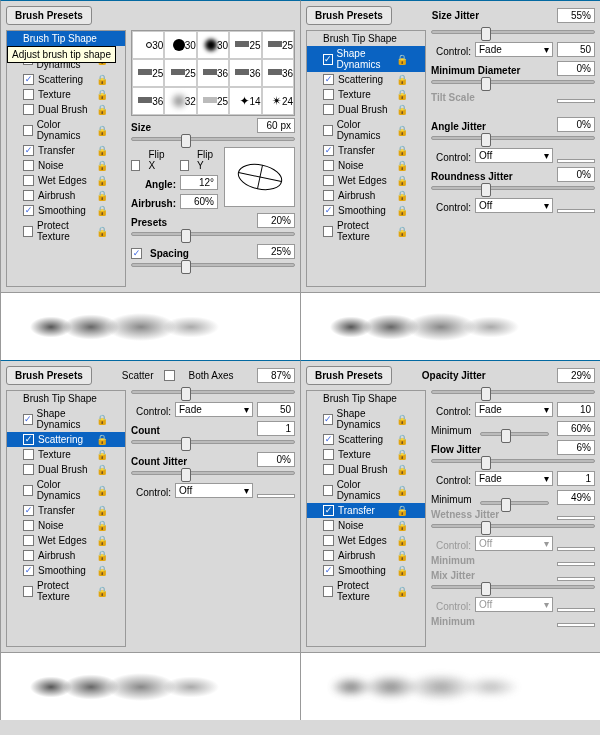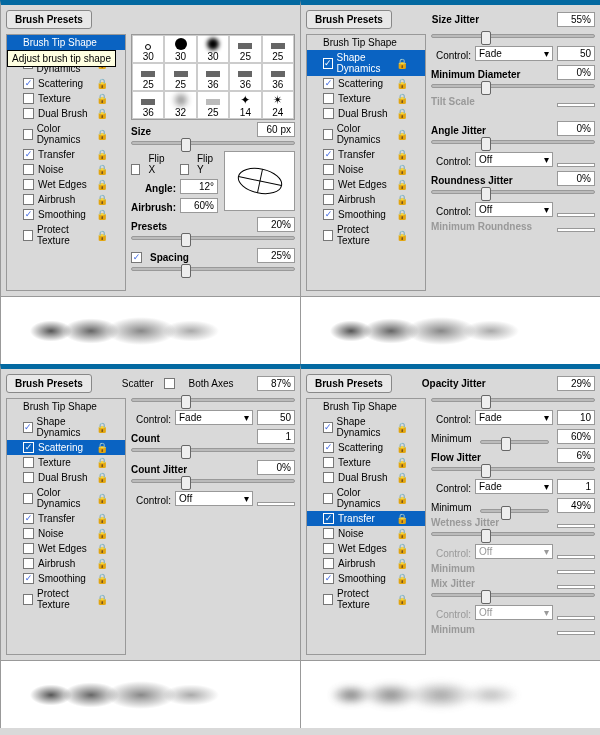--- a/index.html
+++ b/index.html
@@ -1,38 +1,38 @@
 <!DOCTYPE html>
 <html><head>
 <meta charset="utf-8">
 <style>
   * { box-sizing: border-box; margin: 0; padding: 0; font-family: Tahoma, Arial, sans-serif; font-size: 10px; }
   body { background: #d9d9d9; width: 600px; }
   .grid { display: grid; grid-template-columns: 300px 300px; }
-  .panel { background: #d9d9d9; border-left:1px solid #999; border-top:5px solid #0369a1;}
+  .panel { background: #d9d9d9; border-left:1px solid #999; border-top:1px solid #0369a1;}
   .top { padding: 5px; }
   .bp-btn { background: #e8e8e8; border: 1px solid #888; border-radius: 3px; padding: 3px 8px; font-weight: bold; cursor:pointer; }
   .body { display: flex; padding: 0 5px 5px 5px; gap: 5px; }
   .sbox { width: 120px; background: #d9d9d9; border: 1px solid #999; }
   .srow { display: flex; align-items: center; padding: 2px 16px; position: relative; }
   .srow.sel { background: #0a63c2; color: #fff; }
   .srow .lk { margin-left: auto; font-size: 10px; }
   .tip { position:absolute; top:100%; left:0; background:#ffffe1; border:1px solid #000; padding:2px 4px; white-space:nowrap; z-index:10; color:#000;}
   .pane { flex: 1; }
   .ck { width:11px; height:11px; border:1px solid #777; background:#fff; margin-right:4px; display:inline-flex; align-items:center; justify-content:center; font-size:9px; color:#4169e1; line-height:1;}
   .ck.on::after{content:"✓";}
   .frow { display: flex; align-items: flex-end; padding: 2px 0; gap: 4px; }
   .lbl { flex: 1; font-weight: bold; }
   .val { width: 38px; border: 1px solid #999; background: #fff; text-align: right; padding: 1px 3px; }
   .dd { border: 1px solid #999; background: #fff; padding: 1px 3px; display:flex; align-items:center; min-width:50px;}
   .dd::after{content:"▾"; margin-left:auto;}
   .slider { height: 4px; background: #bbb; border:1px solid #999; border-radius:2px; margin: 2px 0 6px 0; position:relative;}
   .slider::after{content:""; position:absolute; top:-4px; width:8px; height:12px; background:#eee; border:1px solid #666; border-radius:2px; left:30%;}
   .thumbs { display:grid; grid-template-columns:repeat(5,1fr); border:1px solid #999; background:#fff;}
-  .th { border:1px solid #ccc; height:28px; display:flex; flex-direction:column; align-items:center; justify-content:flex-end; font-size:9px;}
+  .th { border:1px solid #ccc; height:28px; display:flex; flex-direction:row; align-items:center; justify-content:flex-end; font-size:9px;}
   .th .d{width:12px;height:12px;border-radius:50%;background:#000;margin-bottom:1px;}
   .th .s{width:14px;height:6px;background:#666;margin-bottom:2px;}
   .ellipse{border:1px solid #999;background:#fff;height:60px;margin-left:6px;flex:1;display:flex;align-items:center;justify-content:center;}
   .ellipse svg{width:50px;height:40px;}
   .preview{background:#fff;border-top:1px solid #999;height:68px;display:flex;align-items:center;padding-left:20px;}
   .smoke{width:200px;height:40px;background:radial-gradient(ellipse 30px 15px at 15% 50%,#555 0%,transparent 70%),radial-gradient(ellipse 40px 18px at 35% 50%,#666 0%,transparent 70%),radial-gradient(ellipse 50px 20px at 60% 50%,#888 0%,transparent 70%),radial-gradient(ellipse 40px 15px at 85% 50%,#aaa 0%,transparent 70%);}
   .dis{color:#999;}
   .rt{text-align:right;}
   .minh{min-height:262px;}
 </style>
@@ -315,24 +315,20 @@
    <div class="frow">
             <span class="lbl">Roundness Jitter</span>
             <span class="val">0%</span>
           </div>
    <div class="slider"></div>
    <div class="frow">
             <span style="width:40px" class="rt">Control:</span>
             <span class="dd" style="flex:1">Off</span>
             <span class="val dis"></span>
           </div>
-   <div class="frow dis">
-            <span class="lbl">Minimum Roundness</span>
-            <span class="val dis"></span>
-          </div>
    <div style="height:8px"></div>
   </div>
  </div>
  <div class="preview">
         <div class="smoke"></div>
       </div>
 </div>
 
 <div class="panel">
  <div class="top" style="display:flex;align-items:center;gap:30px">

